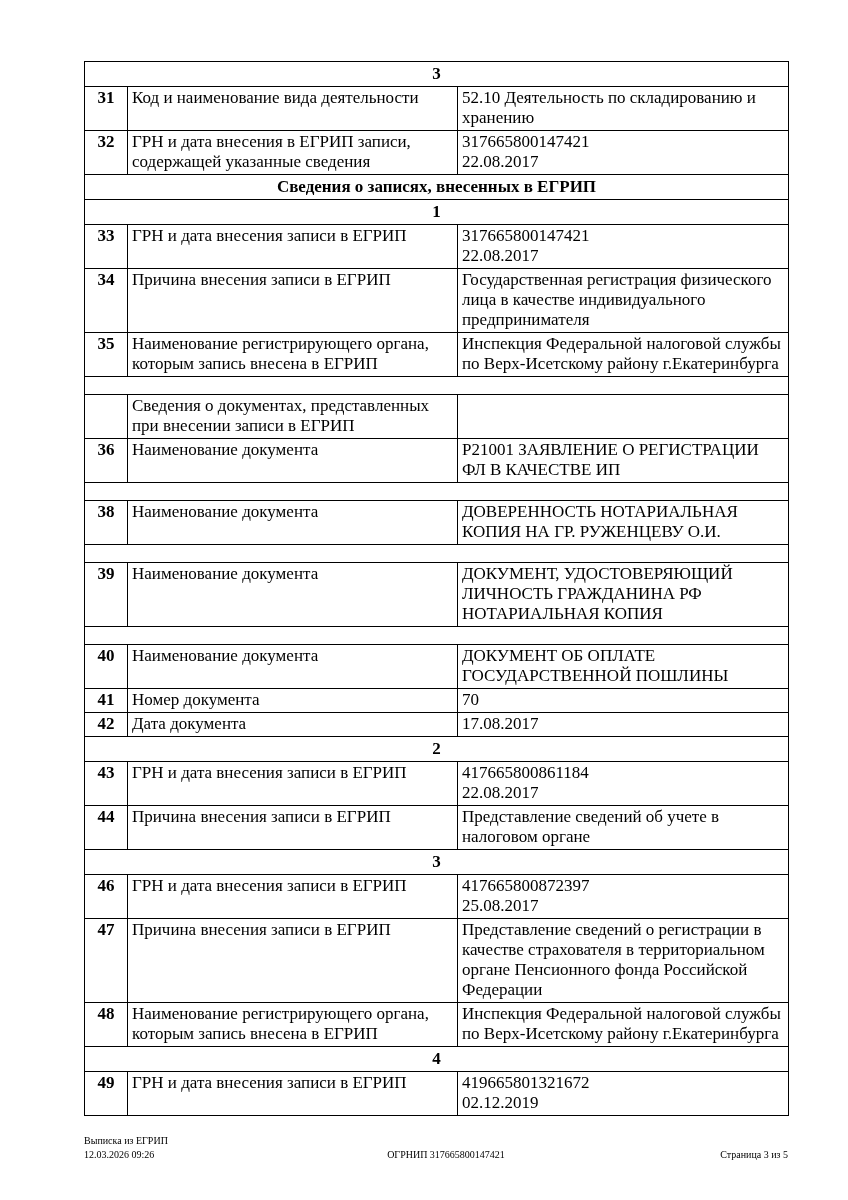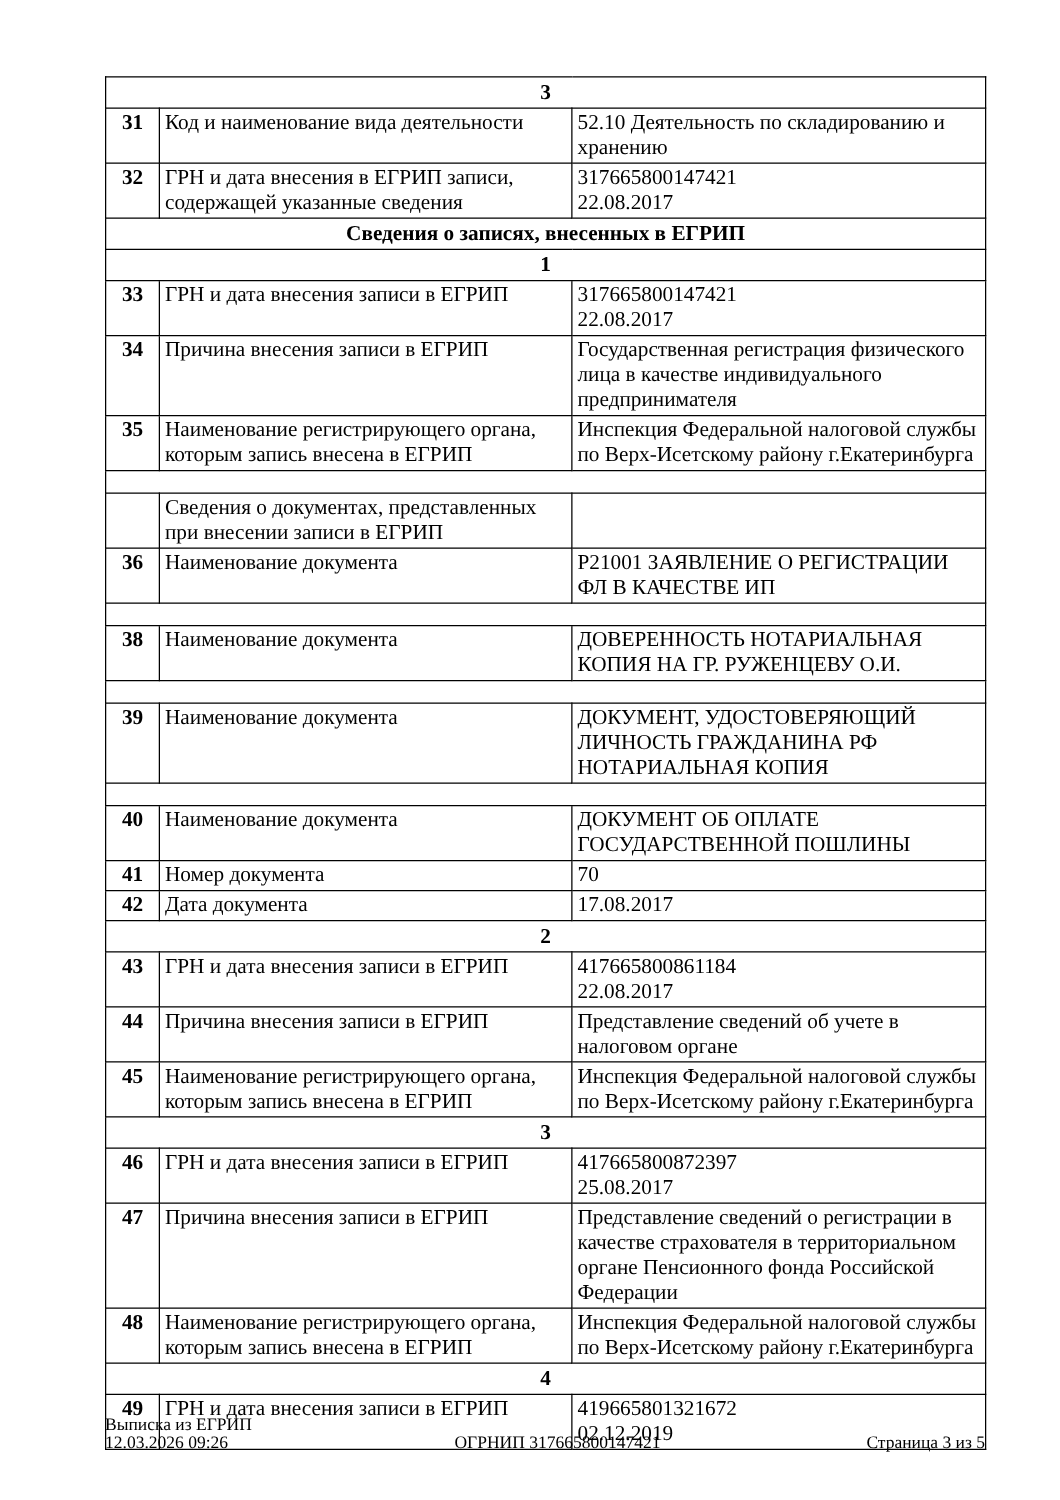--- a/index.html
+++ b/index.html
@@ -54,21 +54,21 @@
     padding-left: 1px;
     padding-right: 1px;
     font-weight: bold;
   }
   .footer {
     position: absolute;
     left: 84px;
     top: 1134px;
     width: 704px;
     height: 30px;
-    font-size: 14px;
+    font-size: 10px;
     line-height: 13.5px;
   }
   .footer .f-left   { position: absolute; left: 0; top: 0; }
   .footer .f-center { position: absolute; left: 0; right: 0; top: 13.5px; text-align: center; padding-left: 20px; }
   .footer .f-right  { position: absolute; right: 0; top: 13.5px; text-align: right; }
 </style>
 </head>
 <body>
 
 <div class="page">
@@ -182,27 +182,20 @@
           <td class="cell-num">43</td>
           <td class="cell-label">ГРН и дата внесения записи в ЕГРИП</td>
           <td class="cell-value">417665800861184
 22.08.2017</td>
         </tr>
         <tr>
           <td class="cell-num">44</td>
           <td class="cell-label">Причина внесения записи в ЕГРИП</td>
           <td class="cell-value">Представление сведений об учете в
 налоговом органе</td>
-        </tr>
-        <tr>
-          <td class="cell-num">45</td>
-          <td class="cell-label">Наименование регистрирующего органа,
-которым запись внесена в ЕГРИП</td>
-          <td class="cell-value">Инспекция Федеральной налоговой службы
-по Верх-Исетскому району г.Екатеринбурга</td>
         </tr>
         <tr class="section-row">
           <td colspan="3">3</td>
         </tr>
         <tr>
           <td class="cell-num">46</td>
           <td class="cell-label">ГРН и дата внесения записи в ЕГРИП</td>
           <td class="cell-value">417665800872397
 25.08.2017</td>
         </tr>

